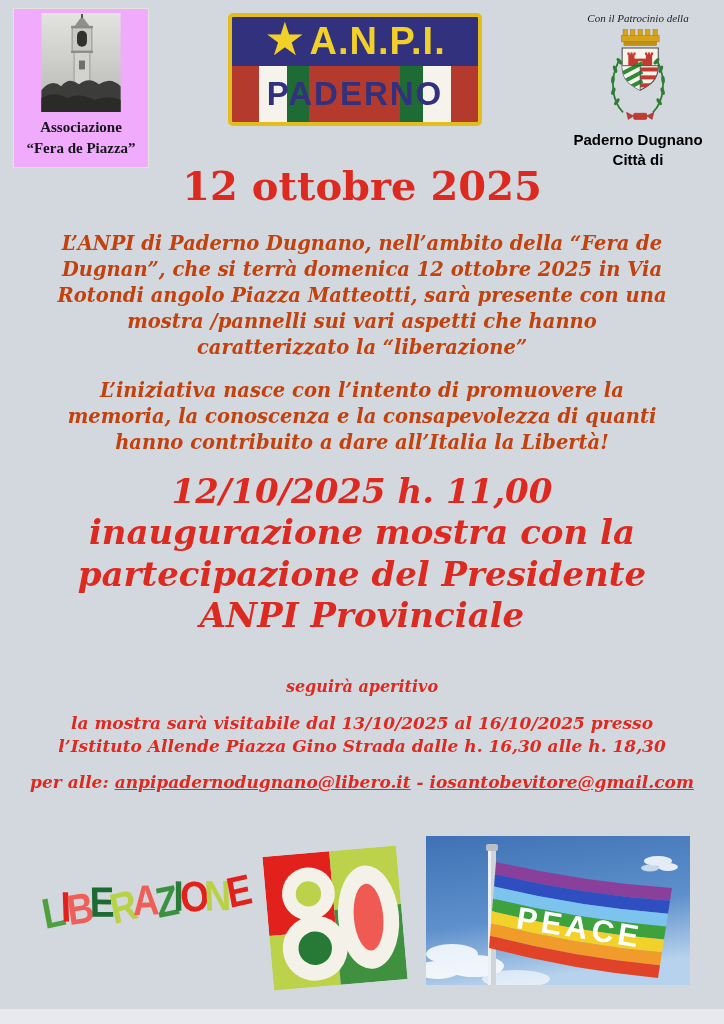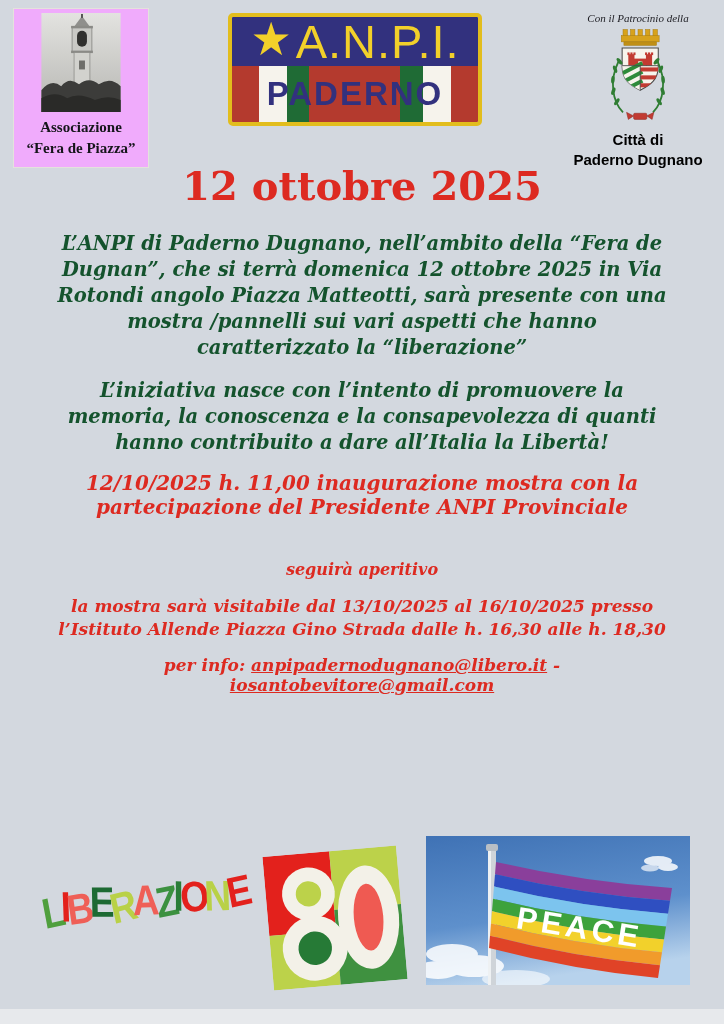--- a/index.html
+++ b/index.html
@@ -10,36 +10,36 @@
   .assoc-card{position:absolute;left:13px;top:8px;width:136px;height:160px;background:#f0abfc;
               box-shadow:0 0 0 1px #e4e2dc inset;display:flex;flex-direction:column;align-items:center;padding-top:5px;box-sizing:border-box;}
   .assoc-photo{width:80px;height:99px;display:block;}
   .assoc-caption{margin-top:5px;font-family:"Liberation Serif",serif;font-weight:bold;font-size:15px;
                  line-height:1.4;color:#15151a;text-align:center;}
 
   .anpi{position:absolute;left:228px;top:13px;width:254px;height:113px;border:4px solid #e2bd1d;
         border-radius:5px;box-sizing:border-box;display:flex;flex-direction:column;overflow:hidden;}
   .anpi-top{height:47%;display:flex;align-items:center;justify-content:center;gap:4px;padding:0 4px;}
   .anpi-star{font-family:"DejaVu Sans",sans-serif;font-size:46px;line-height:0.9;margin-top:-4px;}
-  .anpi-acronym{font-family:"Liberation Sans",sans-serif;font-weight:normal;font-size:47px;letter-spacing:1px;}
+  .anpi-acronym{font-family:"Liberation Sans",sans-serif;font-weight:bold;font-size:38px;letter-spacing:1px;}
   .anpi-bottom{height:53%;position:relative;display:flex;}
   .anpi-bottom .stripe{height:100%;}
   .anpi-section{position:absolute;inset:0;display:flex;align-items:center;justify-content:center;
                 font-family:"Liberation Sans",sans-serif;font-weight:bold;font-size:33px;letter-spacing:2px;}
 
   .patronage{position:absolute;left:556px;top:12px;width:164px;text-align:center;}
   .patronage-label{font-family:"Liberation Serif",serif;font-style:italic;font-size:11px;color:#1c1c22;}
   .emblem{display:block;margin:2px auto 0;}
   .city{font-family:"Liberation Sans",sans-serif;font-weight:bold;font-size:15px;line-height:1.3;color:#000;}
 
   
   .main{position:absolute;left:30px;right:30px;top:157px;text-align:center;color:#dd2a21;}
   .headline div{font-weight:bold;font-size:40px;line-height:1.43;}
-  .para{font-style:italic;font-weight:bold;font-size:19.5px;line-height:1.33;max-width:618px;margin:17px auto 0;color:#14532d;}
-  .inaug{font-style:italic;font-weight:bold;font-size:20px;line-height:1.22;max-width:600px;margin:15px auto 0;}
+  .para{font-style:italic;font-weight:bold;font-size:19.5px;line-height:1.33;max-width:618px;margin:17px auto 0;color:#c2410c;}
+  .inaug{font-style:italic;font-weight:bold;font-size:34px;line-height:1.22;max-width:600px;margin:15px auto 0;}
   .guest{font-style:italic;font-weight:bold;font-size:30px;margin-top:17px;}
   .aperitivo{font-style:italic;font-weight:bold;font-size:16px;margin-top:41px;}
   .visit{font-style:italic;font-weight:bold;font-size:17px;line-height:1.32;max-width:650px;margin:13px auto 4px;}
   .contact{font-style:italic;font-weight:bold;font-size:17px;margin-top:15px;}
   .contact a{color:inherit;text-decoration:underline;}
 
   
   .lib-word{position:absolute;left:42px;top:893px;transform:rotate(-5.5deg) scaleY(1.15);
             transform-origin:left center;display:flex;align-items:flex-end;}
   .lib-letter{font-family:"Liberation Sans",sans-serif;font-weight:bold;font-size:37px;line-height:1;
@@ -168,36 +168,36 @@
         <ellipse cx="76" cy="40" rx="4.5" ry="2" transform="rotate(130 76 40)"></ellipse>
       </g>
 
       <g fill="#c23b32" stroke="#8e2b24" stroke-width="0.6">
         <rect x="50" y="99" width="15" height="7" rx="1.5"></rect>
         <polygon points="50,102 42,98 44,106"></polygon>
         <polygon points="65,102 73,98 71,106"></polygon>
       </g>
     </svg>
     <div class="city">
+      <div>Paderno Dugnano</div>
       <div>Città di</div>
-      <div>Paderno Dugnano</div>
     </div>
   </div>
 
   <div class="main" style="color: rgb(221, 42, 33);">
     <div class="headline">
       <div>12 ottobre 2025</div>
     </div>
     <p class="para">L’ANPI di Paderno Dugnano, nell’ambito della “Fera de Dugnan”, che si terrà domenica 12 ottobre 2025 in Via Rotondi angolo Piazza Matteotti, sarà presente con una mostra /pannelli sui vari aspetti che hanno caratterizzato la “liberazione”</p>
     <p class="para">L’iniziativa nasce con l’intento di promuovere la memoria, la conoscenza e la consapevolezza di quanti hanno contribuito a dare all’Italia la Libertà!</p>
     <p class="inaug">12/10/2025 h. 11,00 inaugurazione mostra con la partecipazione del Presidente ANPI Provinciale</p>
     <p class="aperitivo">seguirà aperitivo</p>
     <p class="visit">la mostra sarà visitabile dal 13/10/2025 al 16/10/2025 presso l’Istituto Allende Piazza Gino Strada dalle h. 16,30 alle h. 18,30</p>
     <p class="contact">
-      <span>per info:</span>
+      <span>per alle:</span>
       <a href="#">anpipadernodugnano@libero.it</a>
       <span>-</span>
       <a href="#">iosantobevitore@gmail.com</a>
     </p>
   </div>
 
   <div class="lib-word">
       <span class="lib-letter" style="color: rgb(79, 159, 61); transform: rotate(-6deg) translateY(2px);">L</span>
       <span class="lib-letter" style="color: rgb(227, 33, 28); transform: rotate(4deg) translateY(-2px);">I</span>
       <span class="lib-letter" style="color: rgb(239, 95, 87); transform: rotate(-3deg) translateY(1px);">B</span>

